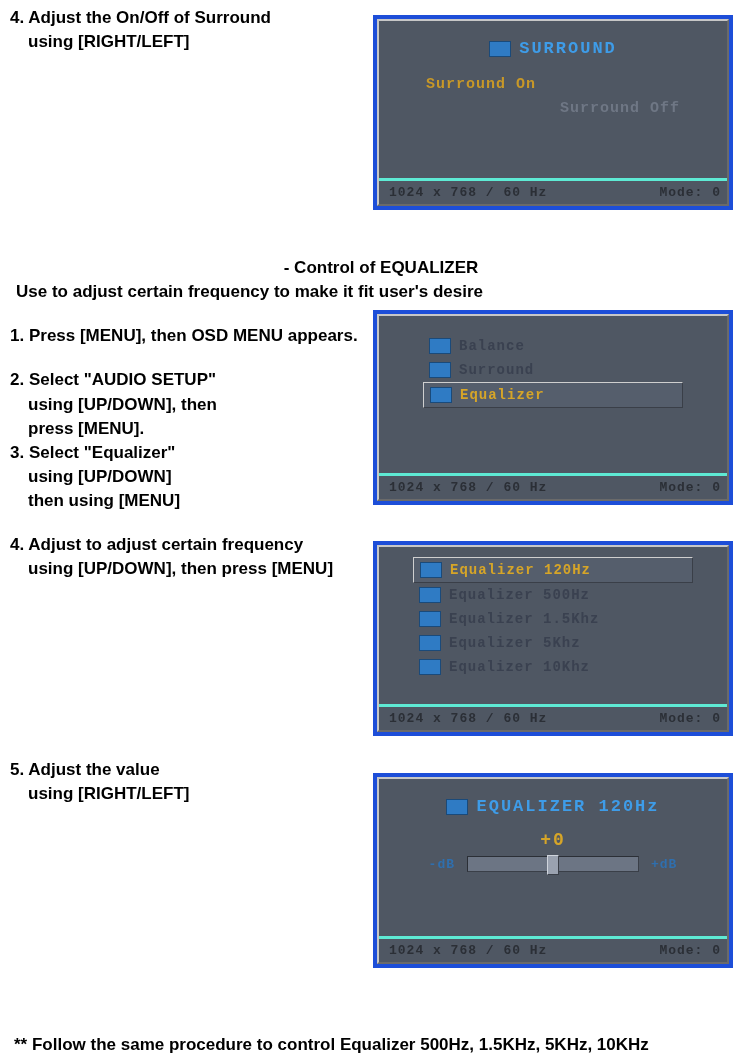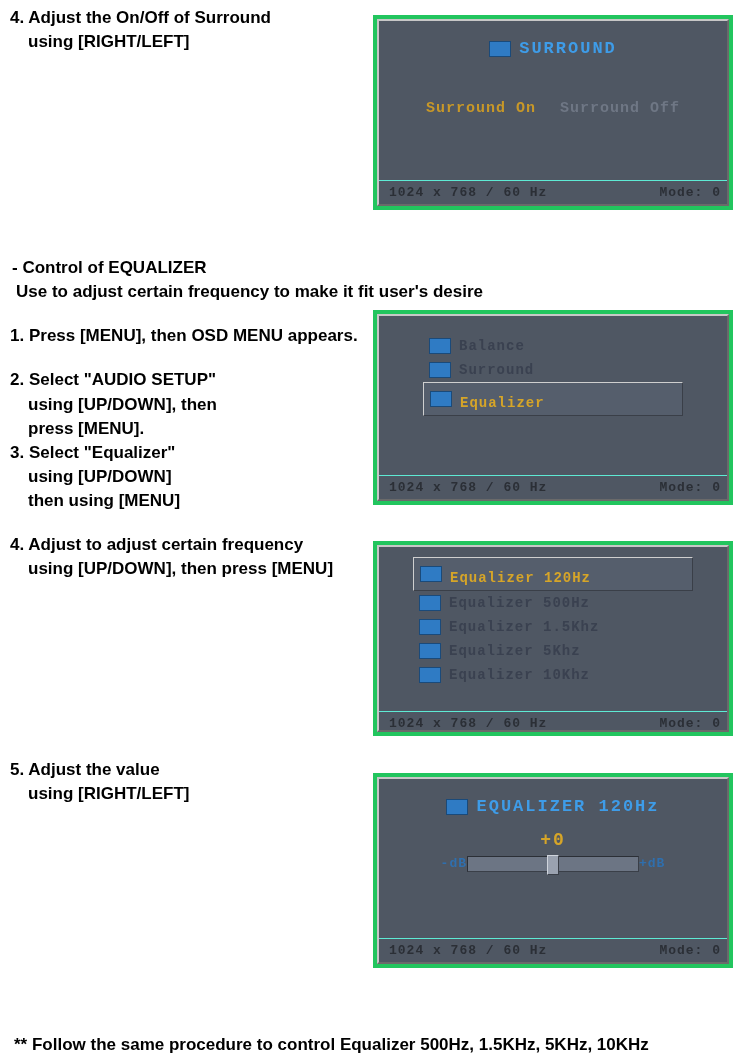--- a/index.html
+++ b/index.html
@@ -25,38 +25,38 @@
   }
   .txt.indent1 { padding-left: 18px; }
   .txt.indent1b { padding-left: 6px; }
   .spacer { height: 18px; }
 
   
   .osd-wrap {
     position: absolute;
     left: 373px;
     width: 360px;
-    background: #22c55e;
+    background: #1d4ed8;
     padding: 4px;
     box-sizing: border-box;
   }
   .osd {
     background: #4f5763;
     border: 2px solid #c7c7c7;
     border-right-color: #6a6a6a;
     border-bottom-color: #6a6a6a;
     height: 100%;
     box-sizing: border-box;
     font-family: "Courier New", monospace;
   }
   .osd-inner {
     padding: 18px 12px 0 12px;
   }
   .osd-status {
-    border-top: 1px solid #5eead4;
+    border-top: 3px solid #5eead4;
     color: #2b2f36;
     font-size: 13px;
     font-weight: bold;
     padding: 4px 6px 4px 10px;
     letter-spacing: 1px;
     display: flex;
     justify-content: space-between;
   }
   .osd-status .right { }
   .title-row {
@@ -73,21 +73,20 @@
     background: #2f7bc4;
     vertical-align: middle;
     margin-right: 8px;
     border: 1px solid #1a4a7a;
   }
   .opt-row {
     display: flex;
     justify-content: center;
     gap: 24px;
     padding-bottom: 40px;
-    align-items: flex-end;
   }
   .opt-row span { font-size: 15px; font-weight: bold; letter-spacing: 1px; }
   .opt-on { color: #c89828; }
   .opt-off { color: #6f7785; margin-top: 24px; }
 
   
   .menu-list { width: 260px; margin: 0 auto 24px auto; }
   .menu-item {
     display: flex;
     align-items: center;
@@ -96,36 +95,37 @@
     font-weight: bold;
     letter-spacing: 1px;
   }
   .menu-item .lbl { color: #3a4150; }
   .menu-item.sel {
     border: 1px solid #cfcfcf;
     border-right-color: #3a3f48;
     border-bottom-color: #3a3f48;
     background: #555e6c;
   }
-  .menu-item.sel .lbl { color: #d6a528; margin-top: 8px; }
+  .menu-item.sel .lbl { color: #d6a528; }
   .menu-item .icon-box { flex: 0 0 auto; }
 
   
   .eq-center {
     text-align: center;
     color: #d6a528;
     font-size: 18px;
     font-weight: bold;
     letter-spacing: 2px;
     padding: 4px 0 6px 0;
   }
   .eq-track {
     display: flex;
+    align-items: center;
     justify-content: center;
-    gap: 0;
+    gap: 12px;
     padding-bottom: 32px;
   }
   .eq-track .end {
     color: #2f6fae;
     font-size: 13px;
     font-weight: bold;
     letter-spacing: 1px;
   }
   .track-bar {
     position: relative;
@@ -172,21 +172,21 @@
       </div>
       <div class="osd-status">
         <span>1024  x    768  /    60  Hz</span>
           <span class="right">Mode:    0</span>
       </div>
     </div>
   </div>
 
   <div style="height:200px;"></div>
 
-  <div class="txt" style="margin-left:12px;">- Control of EQUALIZER</div>
+  <div class="txt" style="margin-left:12px;text-align:center;">- Control of EQUALIZER</div>
   <div class="txt indent1b">Use to adjust certain frequency to make it fit user's desire</div>
 
   <div class="spacer"></div>
 
   <div class="txt">
     <span>1.</span> <span>Press [MENU], then OSD MENU appears.</span>
   </div>
 
   <div class="spacer"></div>
 

